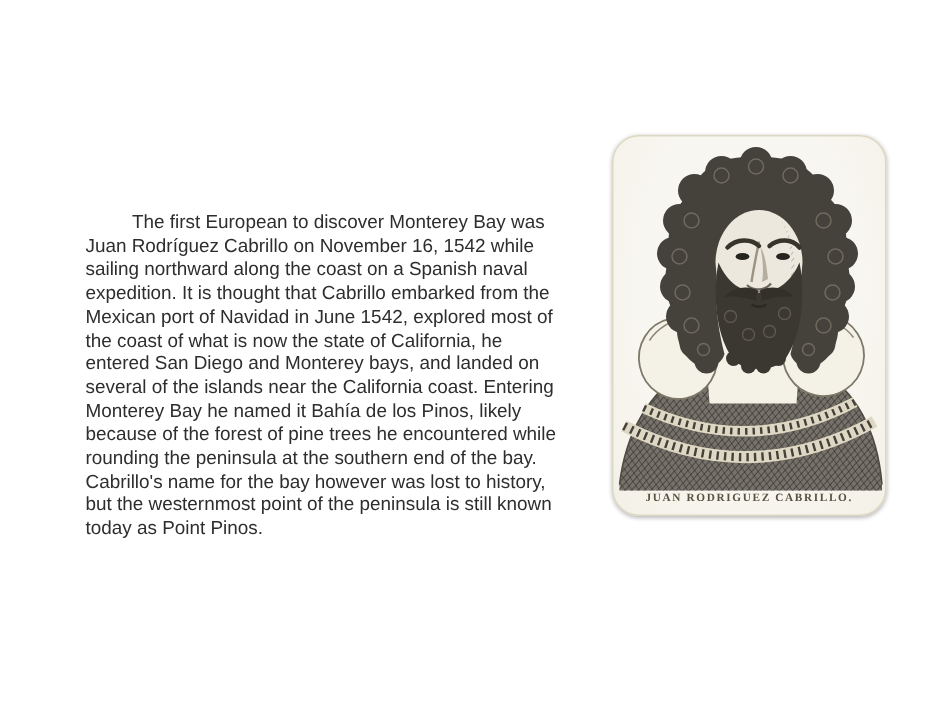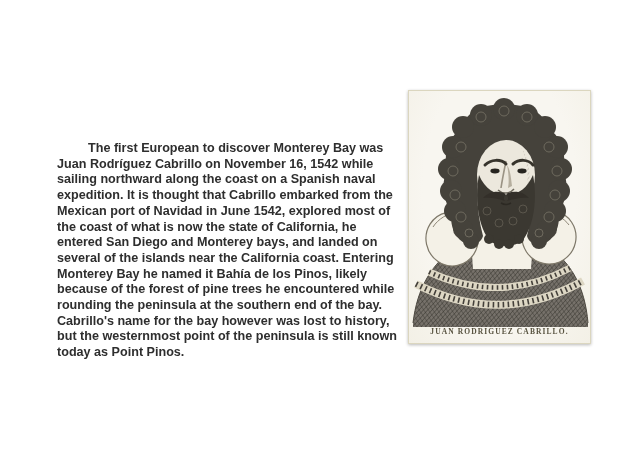--- a/index.html
+++ b/index.html
@@ -29,32 +29,31 @@
     position: absolute;
     left: 57px;
     top: 141px;
     width: 346px;
     margin: 0;
     color: var(--body-text-color, #2e2e2e);
     font-size: 12.6px;
     line-height: 15.7px;
     white-space: pre-line;
     text-indent: 31px;
-    font-weight: bold;
   }
   .portrait {
     position: absolute;
     left: 408px;
     top: 90px;
     width: 183px;
     height: 254px;
     margin: 0;
     background: radial-gradient(ellipse at 50% 40%, #f8f6f0 60%, var(--card-bg, #f3f0e6) 100%);
     border: 1px solid var(--card-border, #dbd6bf);
-    border-radius: 0;
+    border-radius: 18px;
     box-shadow: 0 1px 3px rgba(0,0,0,0.28);
     overflow: hidden;
     box-sizing: border-box;
   }
   .portrait svg {
     position: absolute;
     left: 0;
     top: 0;
     display: block;
   }

